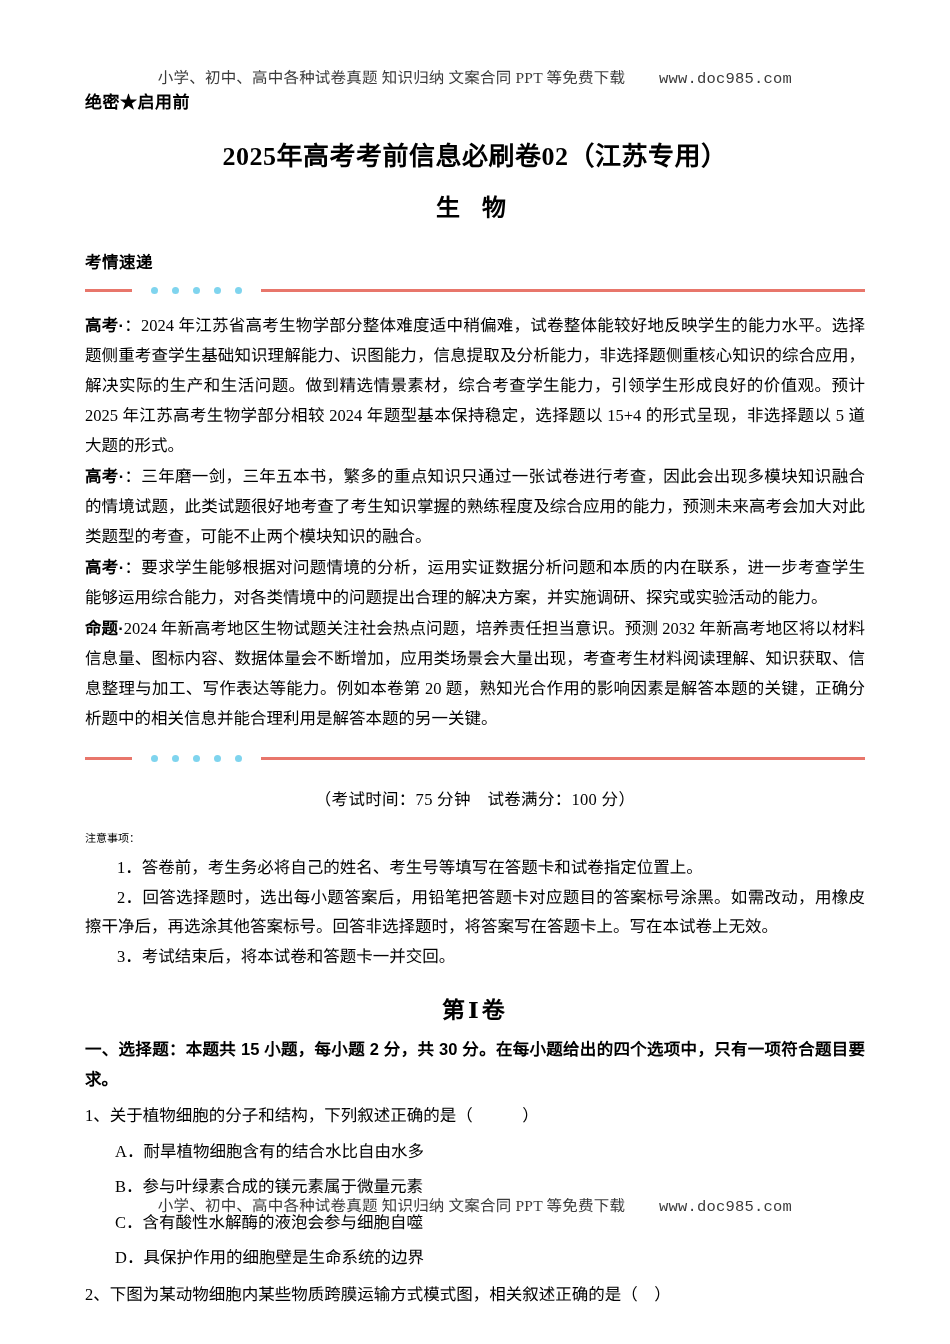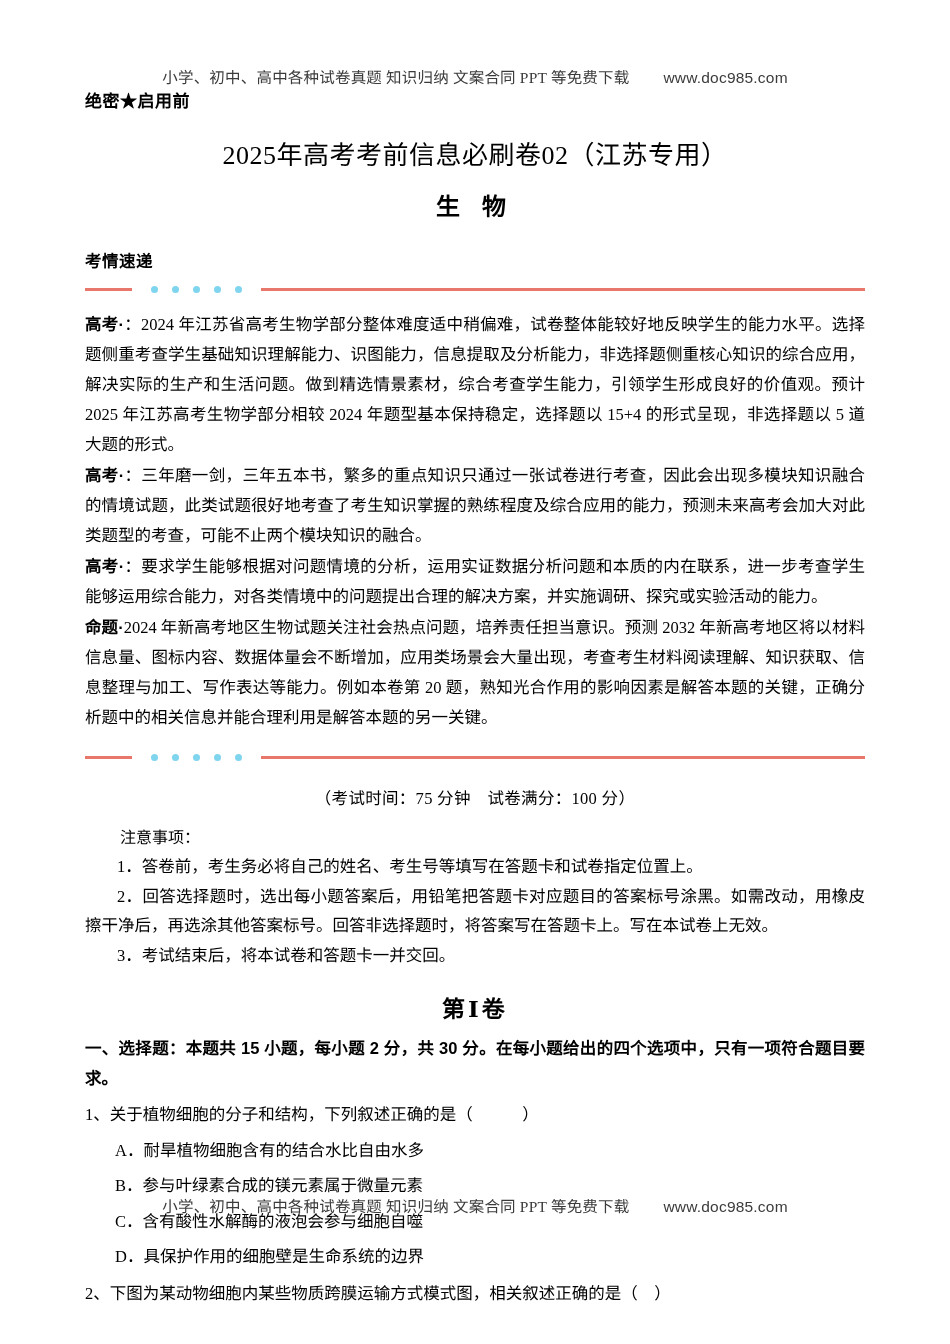--- a/index.html
+++ b/index.html
@@ -27,21 +27,21 @@
   
   .watermark {
     text-align: center;
     font-size: 15.5px;
     color: #3b3b3b;
     letter-spacing: 0.2px;
     white-space: nowrap;
   }
   .watermark .wm-url {
     margin-left: 34px;
-    font-family: Liberation Sans, sans-serif;
+    font-family: Liberation Mono, monospace;
   }
   .header-watermark { padding-top: 65px; }
   .footer-watermark {
     position: absolute;
     left: 0;
     right: 0;
     bottom: 128px;
   }
 
   
@@ -49,21 +49,21 @@
     font-family: "Liberation Sans", sans-serif;
     font-weight: bold;
     font-size: 17px;
     letter-spacing: 0.5px;
   }
 
   
   .doc-title {
     text-align: center;
     font-size: 26px;
-    font-weight: normal;
+    font-weight: bold;
     margin-top: 22px;
     letter-spacing: 0.5px;
   }
   .doc-subtitle {
     text-align: center;
     font-size: 24px;
     font-weight: bold;
     margin-top: 16px;
     letter-spacing: 8px;
   }
@@ -130,24 +130,23 @@
   
   .exam-meta {
     text-align: center;
     font-size: 16.5px;
     margin-top: 22px;
     letter-spacing: 0.3px;
   }
 
   
   .notice-title {
-    font-size: 16px;
+    font-size: 11px;
     line-height: 29px;
     margin-top: 14px;
-    margin-left: 35px;
   }
   .notice-item {
     font-size: 16.5px;
     line-height: 29.5px;
     text-align: justify;
     text-justify: inter-ideograph;
     text-indent: 32px;
     margin: 0;
   }
 

